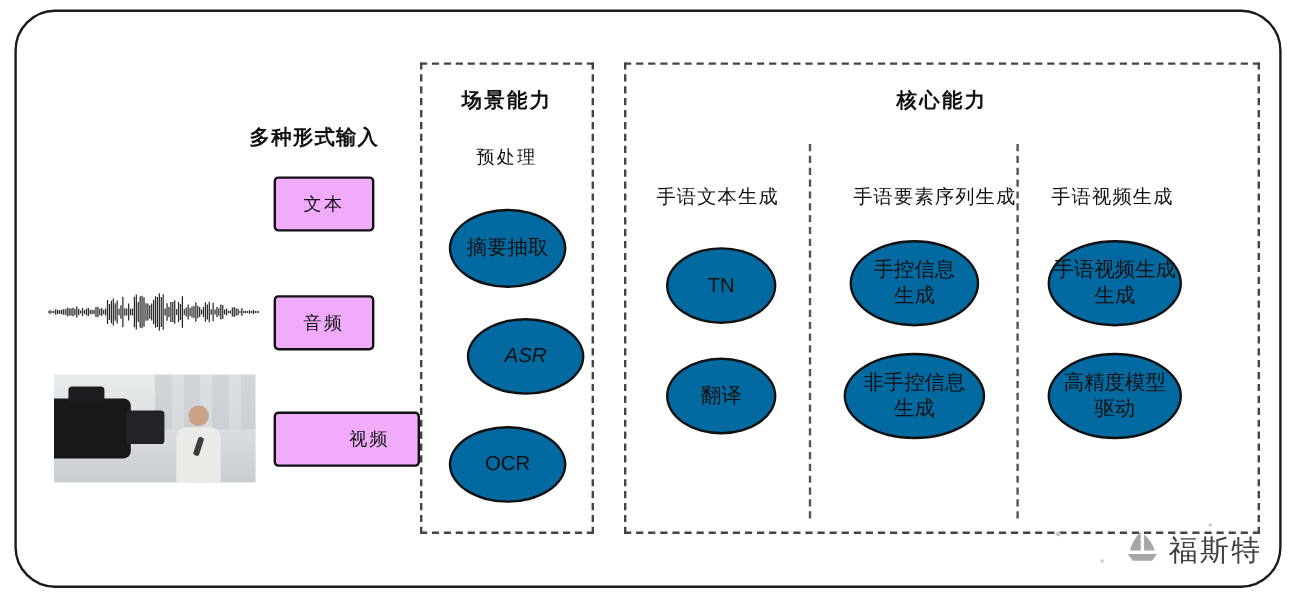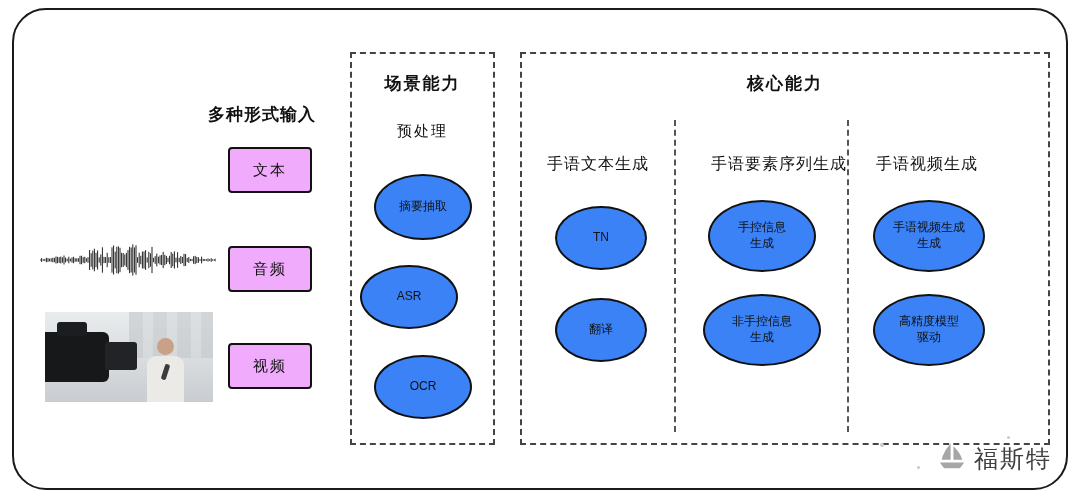--- a/index.html
+++ b/index.html
@@ -8,44 +8,44 @@
   .outer-border{position:absolute;left:12px;top:8px;width:1052px;height:478px;
                 border:2px solid #1a1a1a;border-radius:34px;}
 
   
   .input-title{position:absolute;left:208px;top:103px;font-weight:bold;font-size:17px;letter-spacing:1px;}
   .text-example{position:absolute;left:44px;top:157px;font-size:21px;letter-spacing:1px;}
   .io-box{position:absolute;width:80px;height:42px;border:2px solid #111;border-radius:4px;
           display:flex;align-items:center;justify-content:center;font-size:15px;background:#f0abfc;letter-spacing:2px;}
   .box-text{left:228px;top:147px;}
   .box-audio{left:228px;top:246px;}
-  .box-video{left:228px;top:343px;}
+  .box-video{left:228px;top:343px;padding-left:38px;}
   .waveform{position:absolute;left:40px;top:228px;width:176px;height:64px;}
   .photo{position:absolute;left:45px;top:312px;width:168px;height:90px;
          background:linear-gradient(180deg,#e9eced 0%,#d8dcdf 55%,#c9cdd1 100%);overflow:hidden;}
   .photo .bldg{position:absolute;left:84px;top:0;width:84px;height:46px;opacity:.55;
                background:repeating-linear-gradient(90deg,#bfc4c8 0 14px,#d2d6d9 14px 24px);}
   .photo .cam-body{position:absolute;left:-8px;top:20px;width:72px;height:50px;background:#17181a;border-radius:6px;}
   .photo .cam-lens{position:absolute;left:60px;top:30px;width:32px;height:28px;background:#222326;border-radius:3px;}
   .photo .cam-top{position:absolute;left:12px;top:10px;width:30px;height:14px;background:#1c1d20;border-radius:3px;}
   .photo .person-head{position:absolute;left:112px;top:26px;width:17px;height:17px;border-radius:50%;background:#c9a186;}
   .photo .person-body{position:absolute;left:102px;top:44px;width:37px;height:46px;background:#eceae6;border-radius:9px 9px 0 0;}
   .photo .person-mic{position:absolute;left:118px;top:52px;width:5px;height:16px;background:#3a3c3e;border-radius:2px;transform:rotate(18deg);}
 
   
-  .ellipse{position:absolute;border:2px solid #111;border-radius:50%;background:#3b82f6;
+  .ellipse{position:absolute;border:2px solid #111;border-radius:50%;background:#0369a1;
            display:flex;align-items:center;justify-content:center;text-align:center;
-           font-size:12px;line-height:1.3;white-space:pre-line;}
+           font-size:17px;line-height:1.3;white-space:pre-line;}
 
   
   .scene-box{position:absolute;left:350px;top:52px;width:141px;height:389px;border:2px dashed #444;}
   .scene-title{position:absolute;top:18px;left:0;width:100%;text-align:center;font-weight:bold;font-size:17px;letter-spacing:2px;}
   .scene-sub{position:absolute;top:68px;left:0;width:100%;text-align:center;font-size:15px;letter-spacing:2px;}
   .scene-n1{left:22px;top:120px;width:94px;height:62px;}
-  .scene-n2{left:8px;top:211px;width:94px;height:60px;}
+  .scene-n2{left:37px;top:211px;width:94px;height:60px;font-style:italic;}
   .scene-n3{left:22px;top:301px;width:94px;height:60px;}
 
   
   .core-box{position:absolute;left:520px;top:52px;width:526px;height:389px;border:2px dashed #444;}
   .core-title{position:absolute;top:18px;left:0;width:100%;text-align:center;font-weight:bold;font-size:17px;letter-spacing:2px;}
   .divider{position:absolute;top:66px;height:312px;width:0;border-left:2px dashed #555;}
   .div-1{left:152px;} .div-2{left:325px;}
   .col-header{position:absolute;top:100px;text-align:center;font-size:16px;letter-spacing:1px;}
   .col1-header{left:0;width:152px;}
   .col2-header{left:152px;width:173px;text-align:right;}

